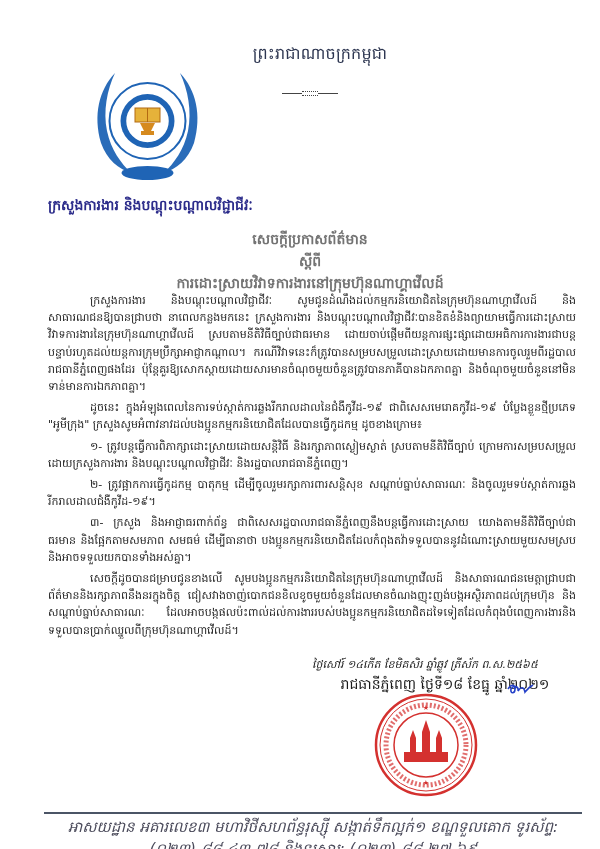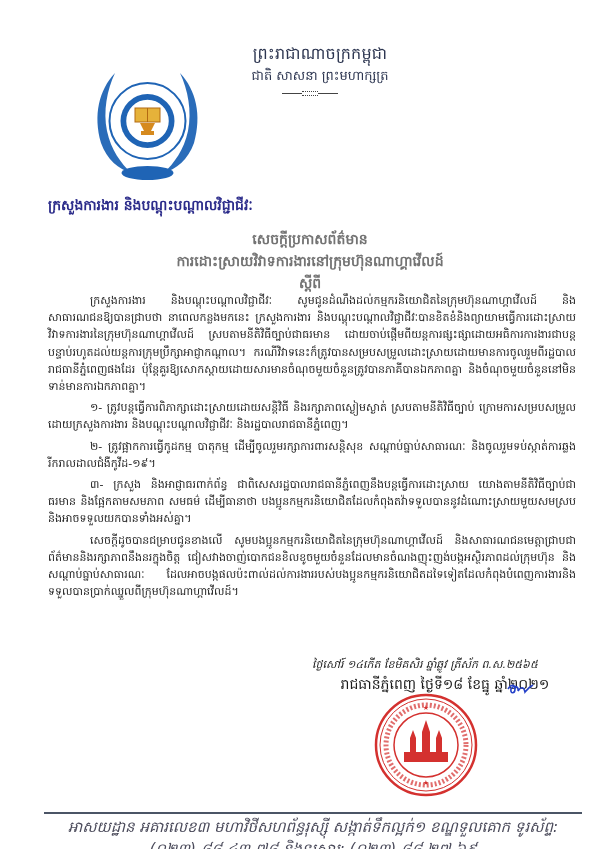--- a/index.html
+++ b/index.html
@@ -61,21 +61,20 @@
       position: absolute; left: 44px; width: 538px; top: 817px; text-align: center;
       font-size: 15px; font-style: italic; color: #4a4a5a;
     }
   </style>
 </head>
 <body>
 
 <div class="page">
 
   <div class="kingdom">ព្រះរាជាណាចក្រកម្ពុជា</div>
-  <div class="motto">ជាតិ សាសនា ព្រះមហាក្សត្រ</div>
   <div class="ornament">
     <div class="line l"></div>
       <div class="mid"></div>
       <div class="line r"></div>
   </div>
 
   <svg class="logo" viewBox="0 0 125 118">
 
     <g fill="#1f64b5">
       <path d="M30 8 C14 25 8 50 16 78 C22 95 34 104 46 108 C36 98 26 85 22 66 C18 46 22 25 30 8Z" opacity="0.95"></path>
@@ -90,26 +89,27 @@
     <rect x="50" y="43" width="25" height="14" fill="#e6b23a" stroke="#b36a12" stroke-width="1"></rect>
     <line x1="62.5" y1="43" x2="62.5" y2="57" stroke="#b36a12" stroke-width="1"></line>
     <path d="M55 58 L70 58 L66 66 L59 66 Z" fill="#d68a1e"></path>
     <rect x="56" y="66" width="13" height="4" fill="#d68a1e"></rect>
   </svg>
 
   <div class="ministry">ក្រសួងការងារ និងបណ្តុះបណ្តាលវិជ្ជាជីវៈ</div>
 
   <div class="title-block">
     <div>សេចក្តីប្រកាសព័ត៌មាន</div>
+    <div>ស្តីពី</div>
     <div>ការដោះស្រាយវិវាទការងារនៅក្រុមហ៊ុនណាហ្គាវើលដ៍</div>
-    <div>ស្តីពី</div>
   </div>
 
   <div class="body-text">
     <p>ក្រសួងការងារ និងបណ្តុះបណ្តាលវិជ្ជាជីវៈ សូមជូនដំណឹងដល់កម្មករនិយោជិតនៃក្រុមហ៊ុនណាហ្គាវើលដ៍ និងសាធារណជនឱ្យបានជ្រាបថា នាពេលកន្លងមកនេះ ក្រសួងការងារ និងបណ្តុះបណ្តាលវិជ្ជាជីវៈបានខិតខំនិងព្យាយាមធ្វើការដោះស្រាយវិវាទការងារនៃក្រុមហ៊ុនណាហ្គាវើលដ៍ ស្របតាមនីតិវិធីច្បាប់ជាធរមាន ដោយចាប់ផ្តើមពីយន្តការផ្សះផ្សាដោយអធិការការងារជាបន្តបន្ទាប់រហូតដល់យន្តការក្រុមប្រឹក្សាអាជ្ញាកណ្តាល។ ករណីវិវាទនេះក៏ត្រូវបានសម្របសម្រួលដោះស្រាយដោយមានការចូលរួមពីរដ្ឋបាលរាជធានីភ្នំពេញផងដែរ ប៉ុន្តែគួរឱ្យសោកស្តាយដោយសារមានចំណុចមួយចំនួនត្រូវបានភាគីបានឯកភាពគ្នា និងចំណុចមួយចំនួននៅមិនទាន់មានការឯកភាពគ្នា។</p>
+    <p>ដូចនេះ ក្នុងអំឡុងពេលនៃការទប់ស្កាត់ការឆ្លងរីករាលដាលនៃជំងឺកូវីដ-១៩ ជាពិសេសមេរោគកូវីដ-១៩ បំប្លែងខ្លួនថ្មីប្រភេទ "អូមីក្រុង" ក្រសួងសូមអំពាវនាវដល់បងប្អូនកម្មករនិយោជិតដែលបានធ្វើកូដកម្ម ដូចខាងក្រោម៖</p>
     <p class="item">១- ត្រូវបន្តធ្វើការពិភាក្សាដោះស្រាយដោយសន្តិវិធី និងរក្សាភាពស្ងៀមស្ងាត់ ស្របតាមនីតិវិធីច្បាប់ ក្រោមការសម្របសម្រួលដោយក្រសួងការងារ និងបណ្តុះបណ្តាលវិជ្ជាជីវៈ និងរដ្ឋបាលរាជធានីភ្នំពេញ។</p>
     <p class="item">២- ត្រូវផ្អាកការធ្វើកូដកម្ម បាតុកម្ម ដើម្បីចូលរួមរក្សាការពារសន្តិសុខ សណ្តាប់ធ្នាប់សាធារណៈ និងចូលរួមទប់ស្កាត់ការឆ្លងរីករាលដាលជំងឺកូវីដ-១៩។</p>
     <p class="item">៣- ក្រសួង និងអាជ្ញាធរពាក់ព័ន្ធ ជាពិសេសរដ្ឋបាលរាជធានីភ្នំពេញនឹងបន្តធ្វើការដោះស្រាយ យោងតាមនីតិវិធីច្បាប់ជាធរមាន និងផ្អែកតាមសមភាព សមធម៌ ដើម្បីធានាថា បងប្អូនកម្មករនិយោជិតដែលកំពុងតវ៉ាទទួលបាននូវដំណោះស្រាយមួយសមស្រប និងអាចទទួលយកបានទាំងអស់គ្នា។</p>
     <p>សេចក្តីដូចបានជម្រាបជូនខាងលើ សូមបងប្អូនកម្មករនិយោជិតនៃក្រុមហ៊ុនណាហ្គាវើលដ៍ និងសាធារណជនមេត្តាជ្រាបជាព័ត៌មាននិងរក្សាភាពនឹងនរក្នុងចិត្ត ជៀសវាងចាញ់បោកជនខិលខូចមួយចំនួនដែលមានចំណងញុះញង់បង្កអស្ថិរភាពដល់ក្រុមហ៊ុន និងសណ្តាប់ធ្នាប់សាធារណៈ ដែលអាចបង្កផលប៉ះពាល់ដល់ការងាររបស់បងប្អូនកម្មករនិយោជិតដទៃទៀតដែលកំពុងបំពេញការងារនិងទទួលបានប្រាក់ឈ្នួលពីក្រុមហ៊ុនណាហ្គាវើលដ៍។</p>
   </div>
 
   <div class="date1">ថ្ងៃសៅរ៍ ១៤កើត ខែមិគសិរ ឆ្នាំឆ្លូវ ត្រីស័ក ព.ស.២៥៦៥</div>
   <div class="date2">រាជធានីភ្នំពេញ ថ្ងៃទី១៨ ខែធ្នូ ឆ្នាំ២០២១</div>
 
   <svg class="signature" viewBox="0 0 28 14">

